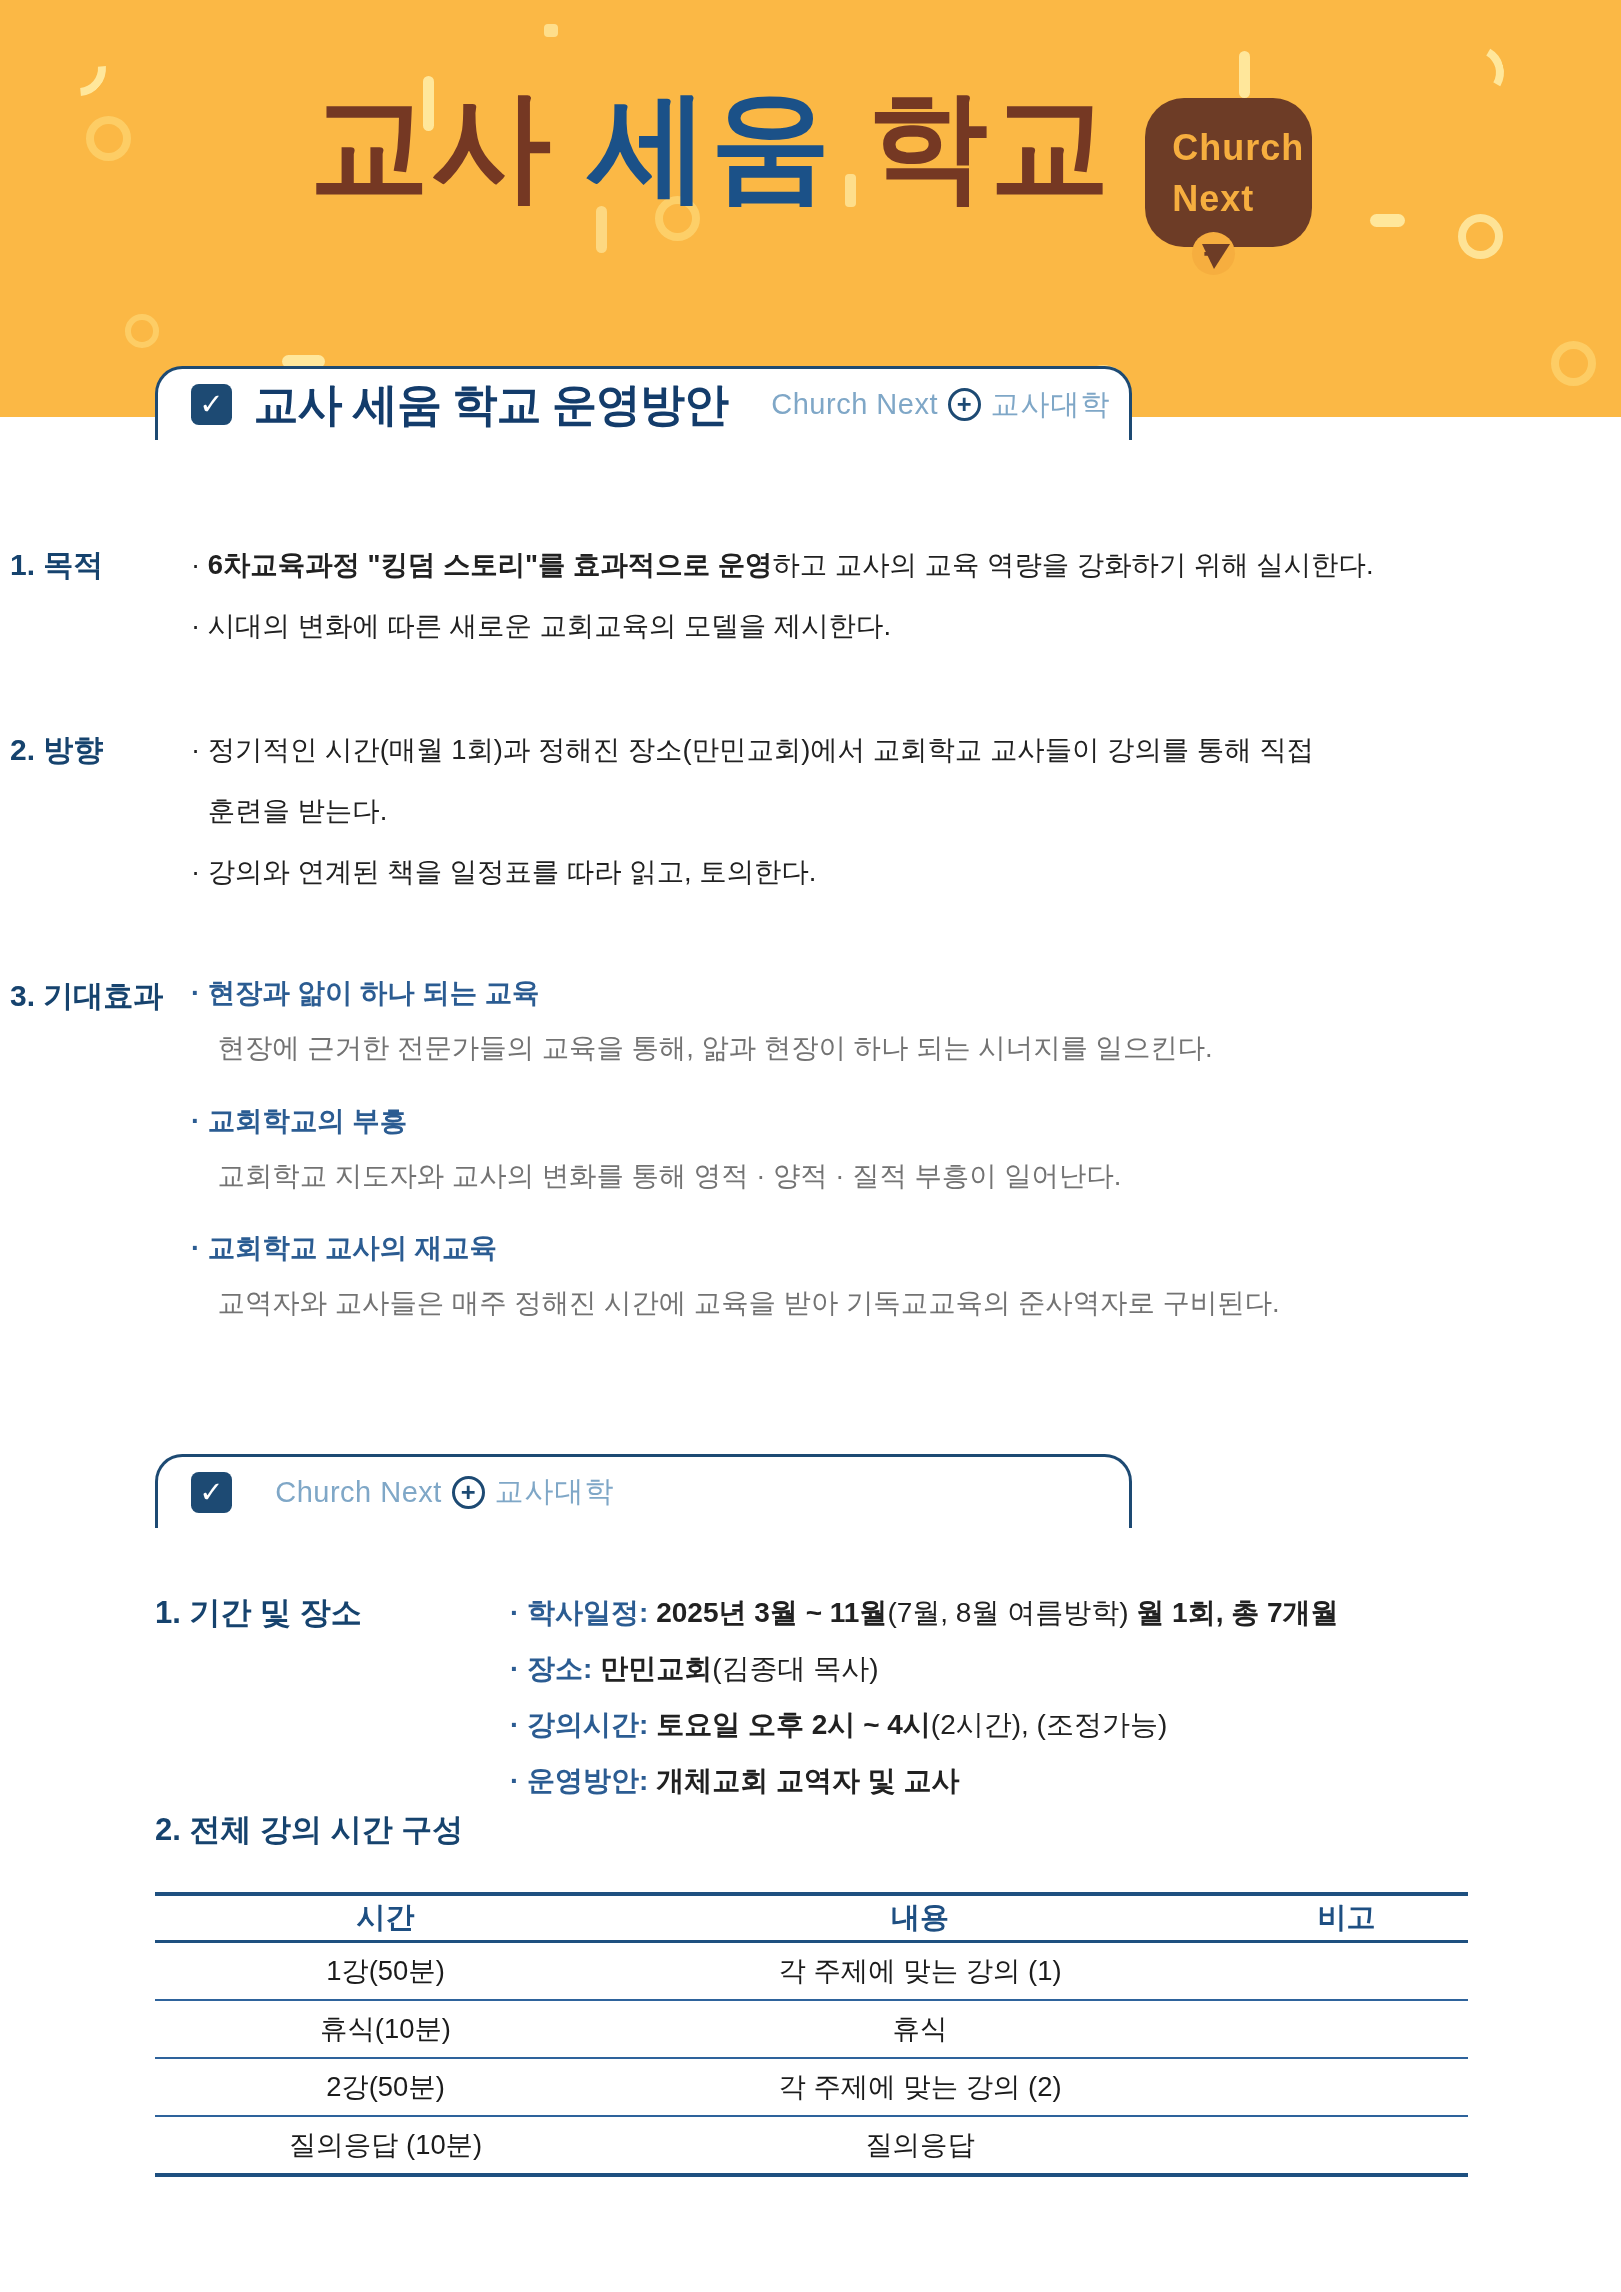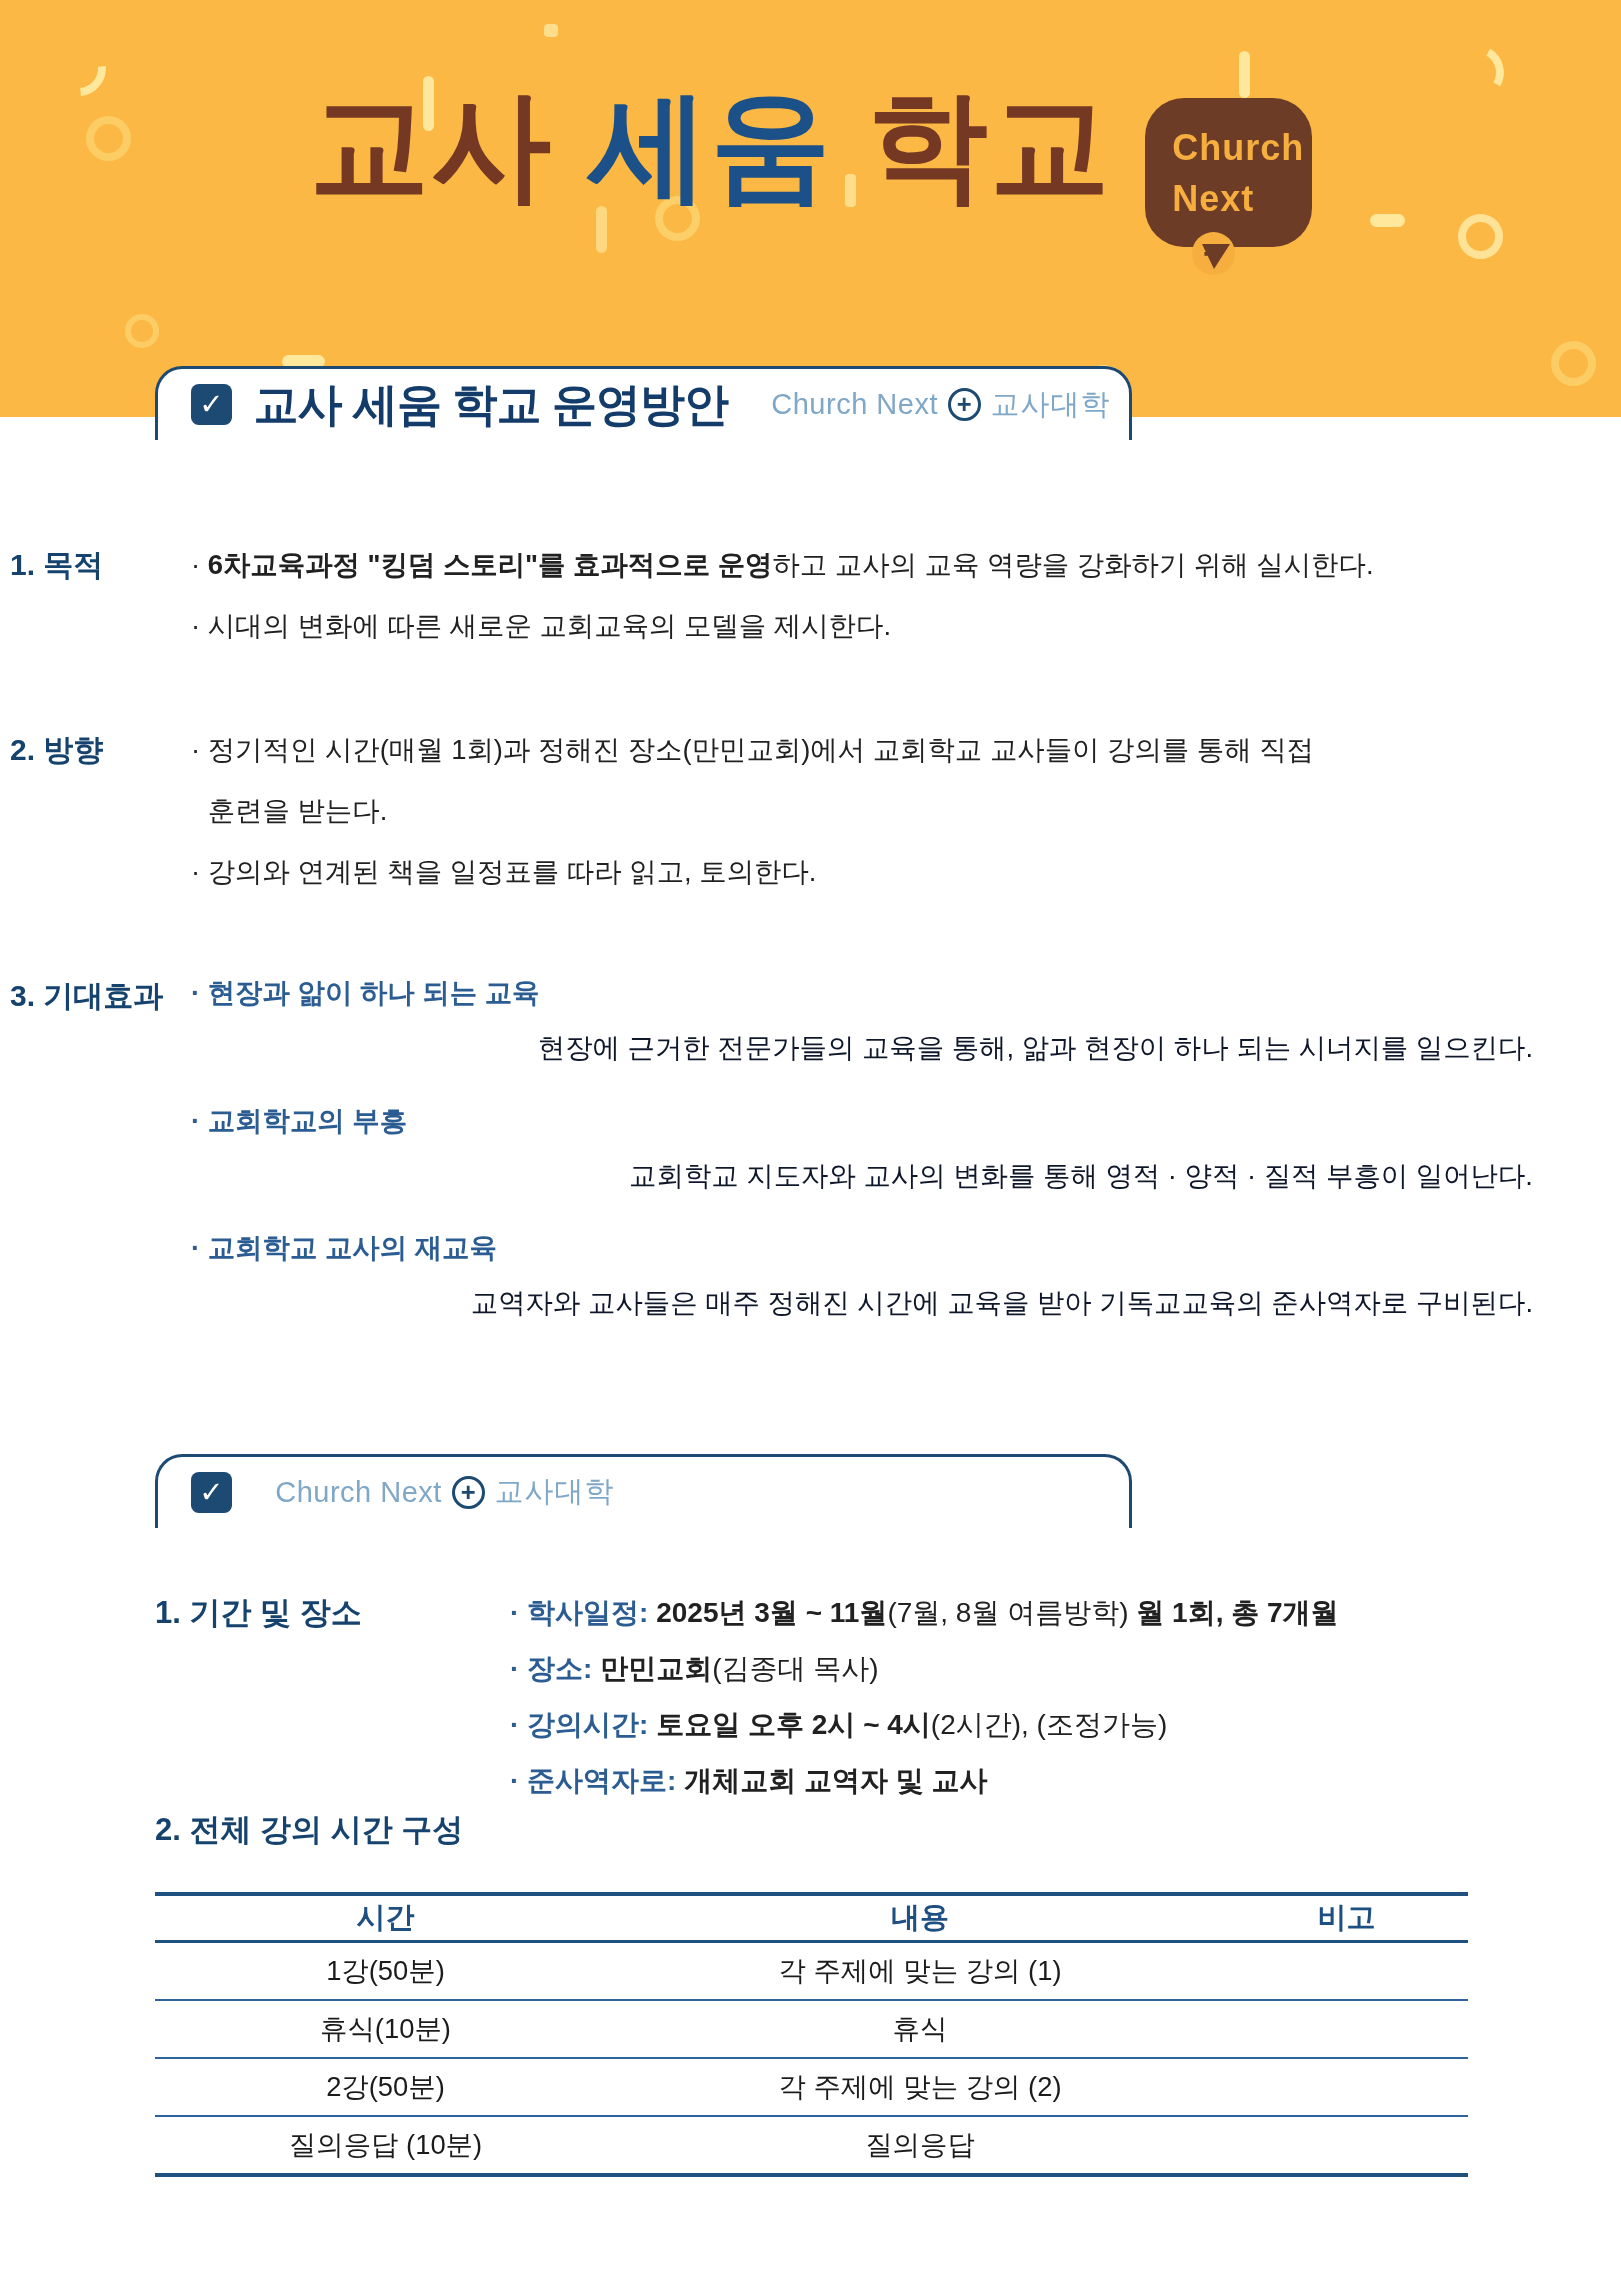--- a/index.html
+++ b/index.html
@@ -50,21 +50,21 @@
   .content.first{margin-top:94px;padding-left:10px;}
   .item-row{display:flex;align-items:flex-start;}
   .item-row + .item-row{margin-top:63px;}
   .item-no{width:181px;flex:0 0 auto;font-size:30px;font-weight:800;color:#16436E;line-height:61px;white-space:nowrap;}
   .item-lines{flex:1;}
   .line{font-size:27.4px;color:#212121;line-height:61px;white-space:nowrap;}
   .line .b{font-weight:700;}
   .line.indent{padding-left:16.7px;}
   .pair{margin-bottom:17.6px;}
   .pair-head{font-size:27.4px;font-weight:700;color:#2B5C92;line-height:55px;white-space:nowrap;}
-  .pair-body{font-size:27.4px;color:#0f172a;line-height:55px;padding-left:26.5px;white-space:nowrap;text-align:right;}
+  .pair-body{font-size:27.4px;color:#737373;line-height:55px;padding-left:26.5px;white-space:nowrap;}
   
   .content.second{margin-top:57px;}
   .period-row{display:flex;align-items:flex-start;}
   .period-heading{width:355px;flex:0 0 auto;font-size:31px;font-weight:800;color:#16436E;line-height:56px;white-space:nowrap;}
   .details{flex:1;}
   .detail-line{font-size:28px;line-height:56px;white-space:nowrap;color:#212121;}
   .detail-label{color:#2B5C92;font-weight:700;}
   .detail-line .b{font-weight:700;}
   .heading2{font-size:31px;font-weight:800;color:#16436E;white-space:nowrap;}
   
@@ -179,21 +179,21 @@
   </div>
 
   <div class="content second">
 
     <div class="period-row">
       <div class="period-heading">1.  기간 및 장소</div>
       <div class="details">
         <div class="detail-line"><span class="detail-label">· 학사일정: </span><span class="b">2025년 3월 ~ 11월</span><span>(7월, 8월 여름방학) </span><span class="b">월 1회, 총 7개월</span></div>
         <div class="detail-line"><span class="detail-label">· 장소: </span><span class="b">만민교회</span><span>(김종대 목사)</span></div>
         <div class="detail-line"><span class="detail-label">· 강의시간: </span><span class="b">토요일 오후 2시 ~ 4시</span><span>(2시간), (조정가능)</span></div>
-        <div class="detail-line"><span class="detail-label">· 준사역자로: </span><span class="b">개체교회 교역자 및 교사</span></div>
+        <div class="detail-line"><span class="detail-label">· 운영방안: </span><span class="b">개체교회 교역자 및 교사</span></div>
       </div>
     </div>
 
     <div class="heading2">2.  전체 강의 시간 구성</div>
   </div>
 
   <div class="schedule">
     <div class="t-row t-head">
       <div class="t-cell">시간</div>
       <div class="t-cell">내용</div>

